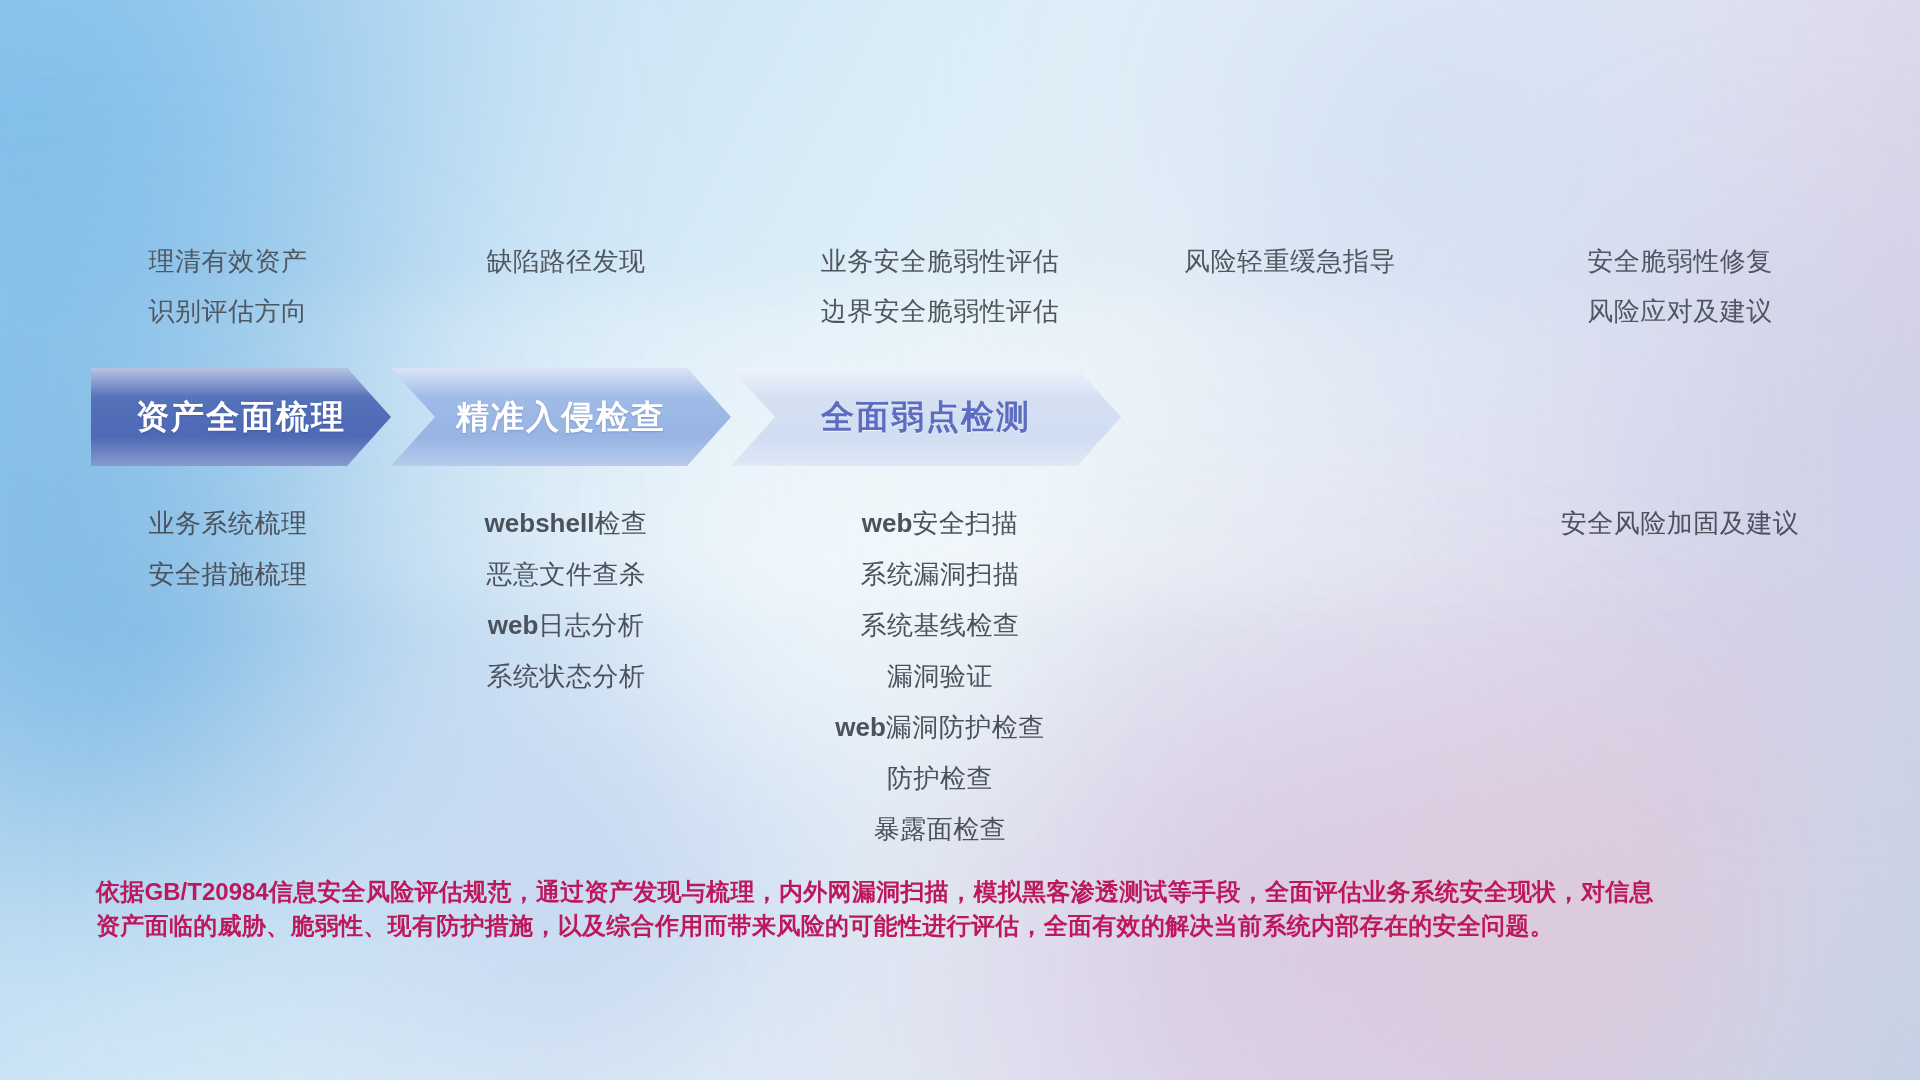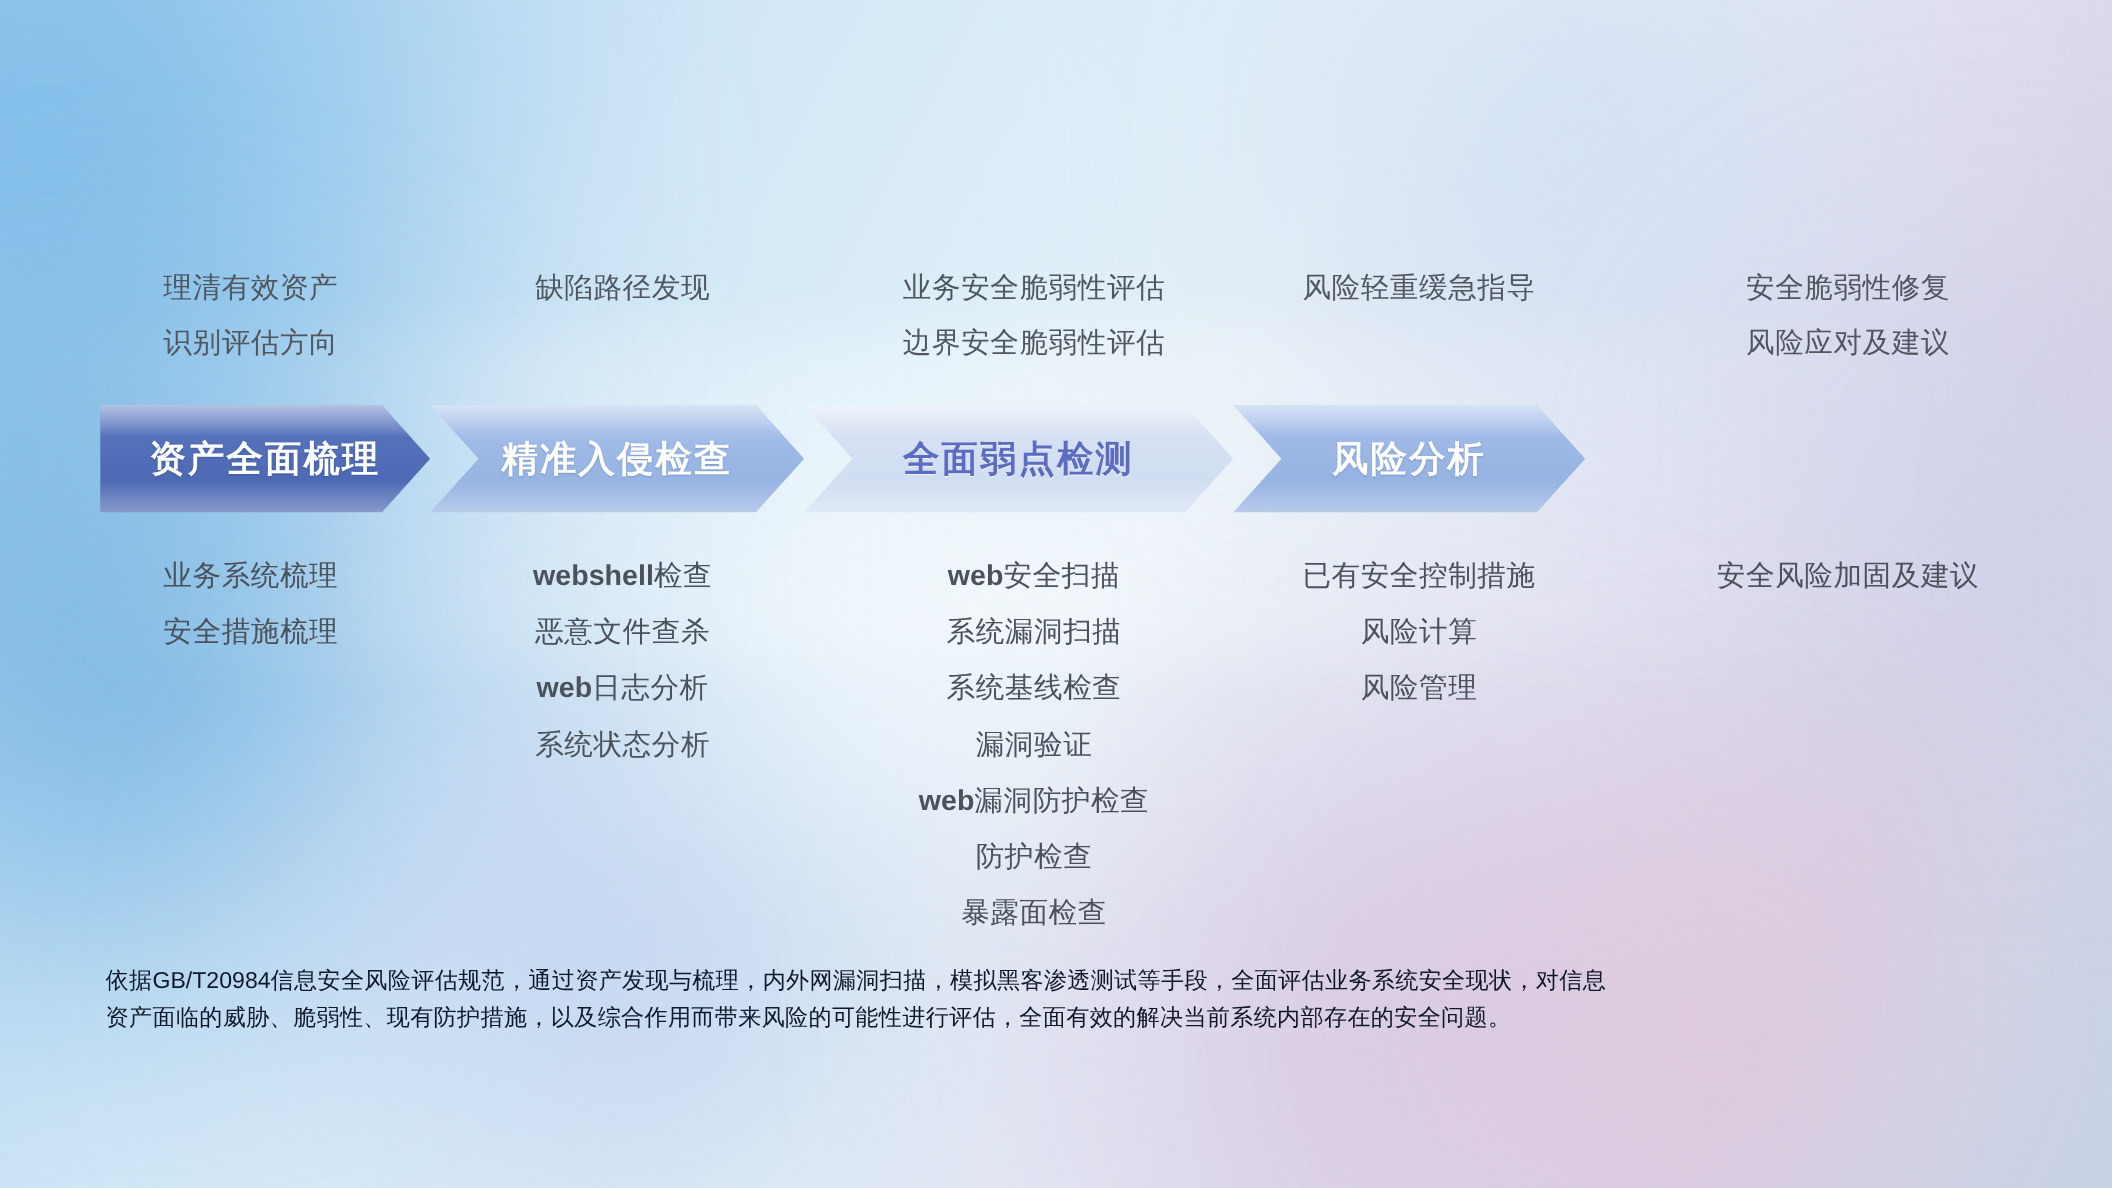--- a/index.html
+++ b/index.html
@@ -101,22 +101,23 @@
     mix-blend-mode:screen;pointer-events:none;
   }
 
   
   .botrow{top:498px;}
   .botrow .ln{color:#4b525c;line-height:51px;}
 
   
   #footer{
     position:absolute;left:96px;top:875px;width:1560px;
-    color:#0f172a;font-size:21px;line-height:34px;
+    color:#be185d;font-size:24px;line-height:34px;
     letter-spacing:.3px;
+    font-weight:bold;
   }
   #footer .ln{display:block;}
 </style>
 </head>
 <body>
 
 <div id="stage">
 
   <div class="bg-base"></div>
   <div class="blob blob-a"></div>
@@ -161,25 +162,20 @@
       <div class="shape chev chev-mid edge"></div>
       <span class="lbl">精准入侵检查</span>
     </div>
 
     <div class="arrow a-lite" id="arw-2" style="left: 731px; width: 390px; z-index: 8;">
       <div class="shape chev chev-mid fill-lite"></div>
       <div class="shape chev chev-mid edge"></div>
       <span class="lbl">全面弱点检测</span>
     </div>
 
-    <div class="arrow a-mid" id="arw-3" style="left: 1121px; width: 320px; z-index: 7;">
-      <div class="shape chev chev-mid fill-mid2"></div>
-      <div class="shape chev chev-mid edge"></div>
-      <span class="lbl">风险分析</span>
-    </div>
 
 
   </div>
 
   <div class="col-text botrow" id="bot-0" style="left: -72px; width: 600px;">
       <span class="ln">业务系统梳理</span>
       <span class="ln">安全措施梳理</span>
     </div>
   <div class="col-text botrow" id="bot-1" style="left: 266px; width: 600px;">
       <span class="ln"><span class="latin">webshell</span>检查</span>
@@ -189,25 +185,20 @@
     </div>
   <div class="col-text botrow" id="bot-2" style="left: 640px; width: 600px;">
       <span class="ln"><span class="latin">web</span>安全扫描</span>
       <span class="ln">系统漏洞扫描</span>
       <span class="ln">系统基线检查</span>
       <span class="ln">漏洞验证</span>
       <span class="ln"><span class="latin">web</span>漏洞防护检查</span>
       <span class="ln">防护检查</span>
       <span class="ln">暴露面检查</span>
     </div>
-  <div class="col-text botrow" id="bot-3" style="left: 990px; width: 600px;">
-      <span class="ln">已有安全控制措施</span>
-      <span class="ln">风险计算</span>
-      <span class="ln">风险管理</span>
-    </div>
   <div class="col-text botrow" id="bot-4" style="left: 1380px; width: 600px;">
       <span class="ln">安全风险加固及建议</span>
     </div>
 
   <div id="footer">
     <span class="ln">依据<span style="letter-spacing:0">GB/T20984</span>信息安全风险评估规范，通过资产发现与梳理，内外网漏洞扫描，模拟黑客渗透测试等手段，全面评估业务系统安全现状，对信息</span>
     <span class="ln">资产面临的威胁、脆弱性、现有防护措施，以及综合作用而带来风险的可能性进行评估，全面有效的解决当前系统内部存在的安全问题。</span>
   </div>
 
 </div>

